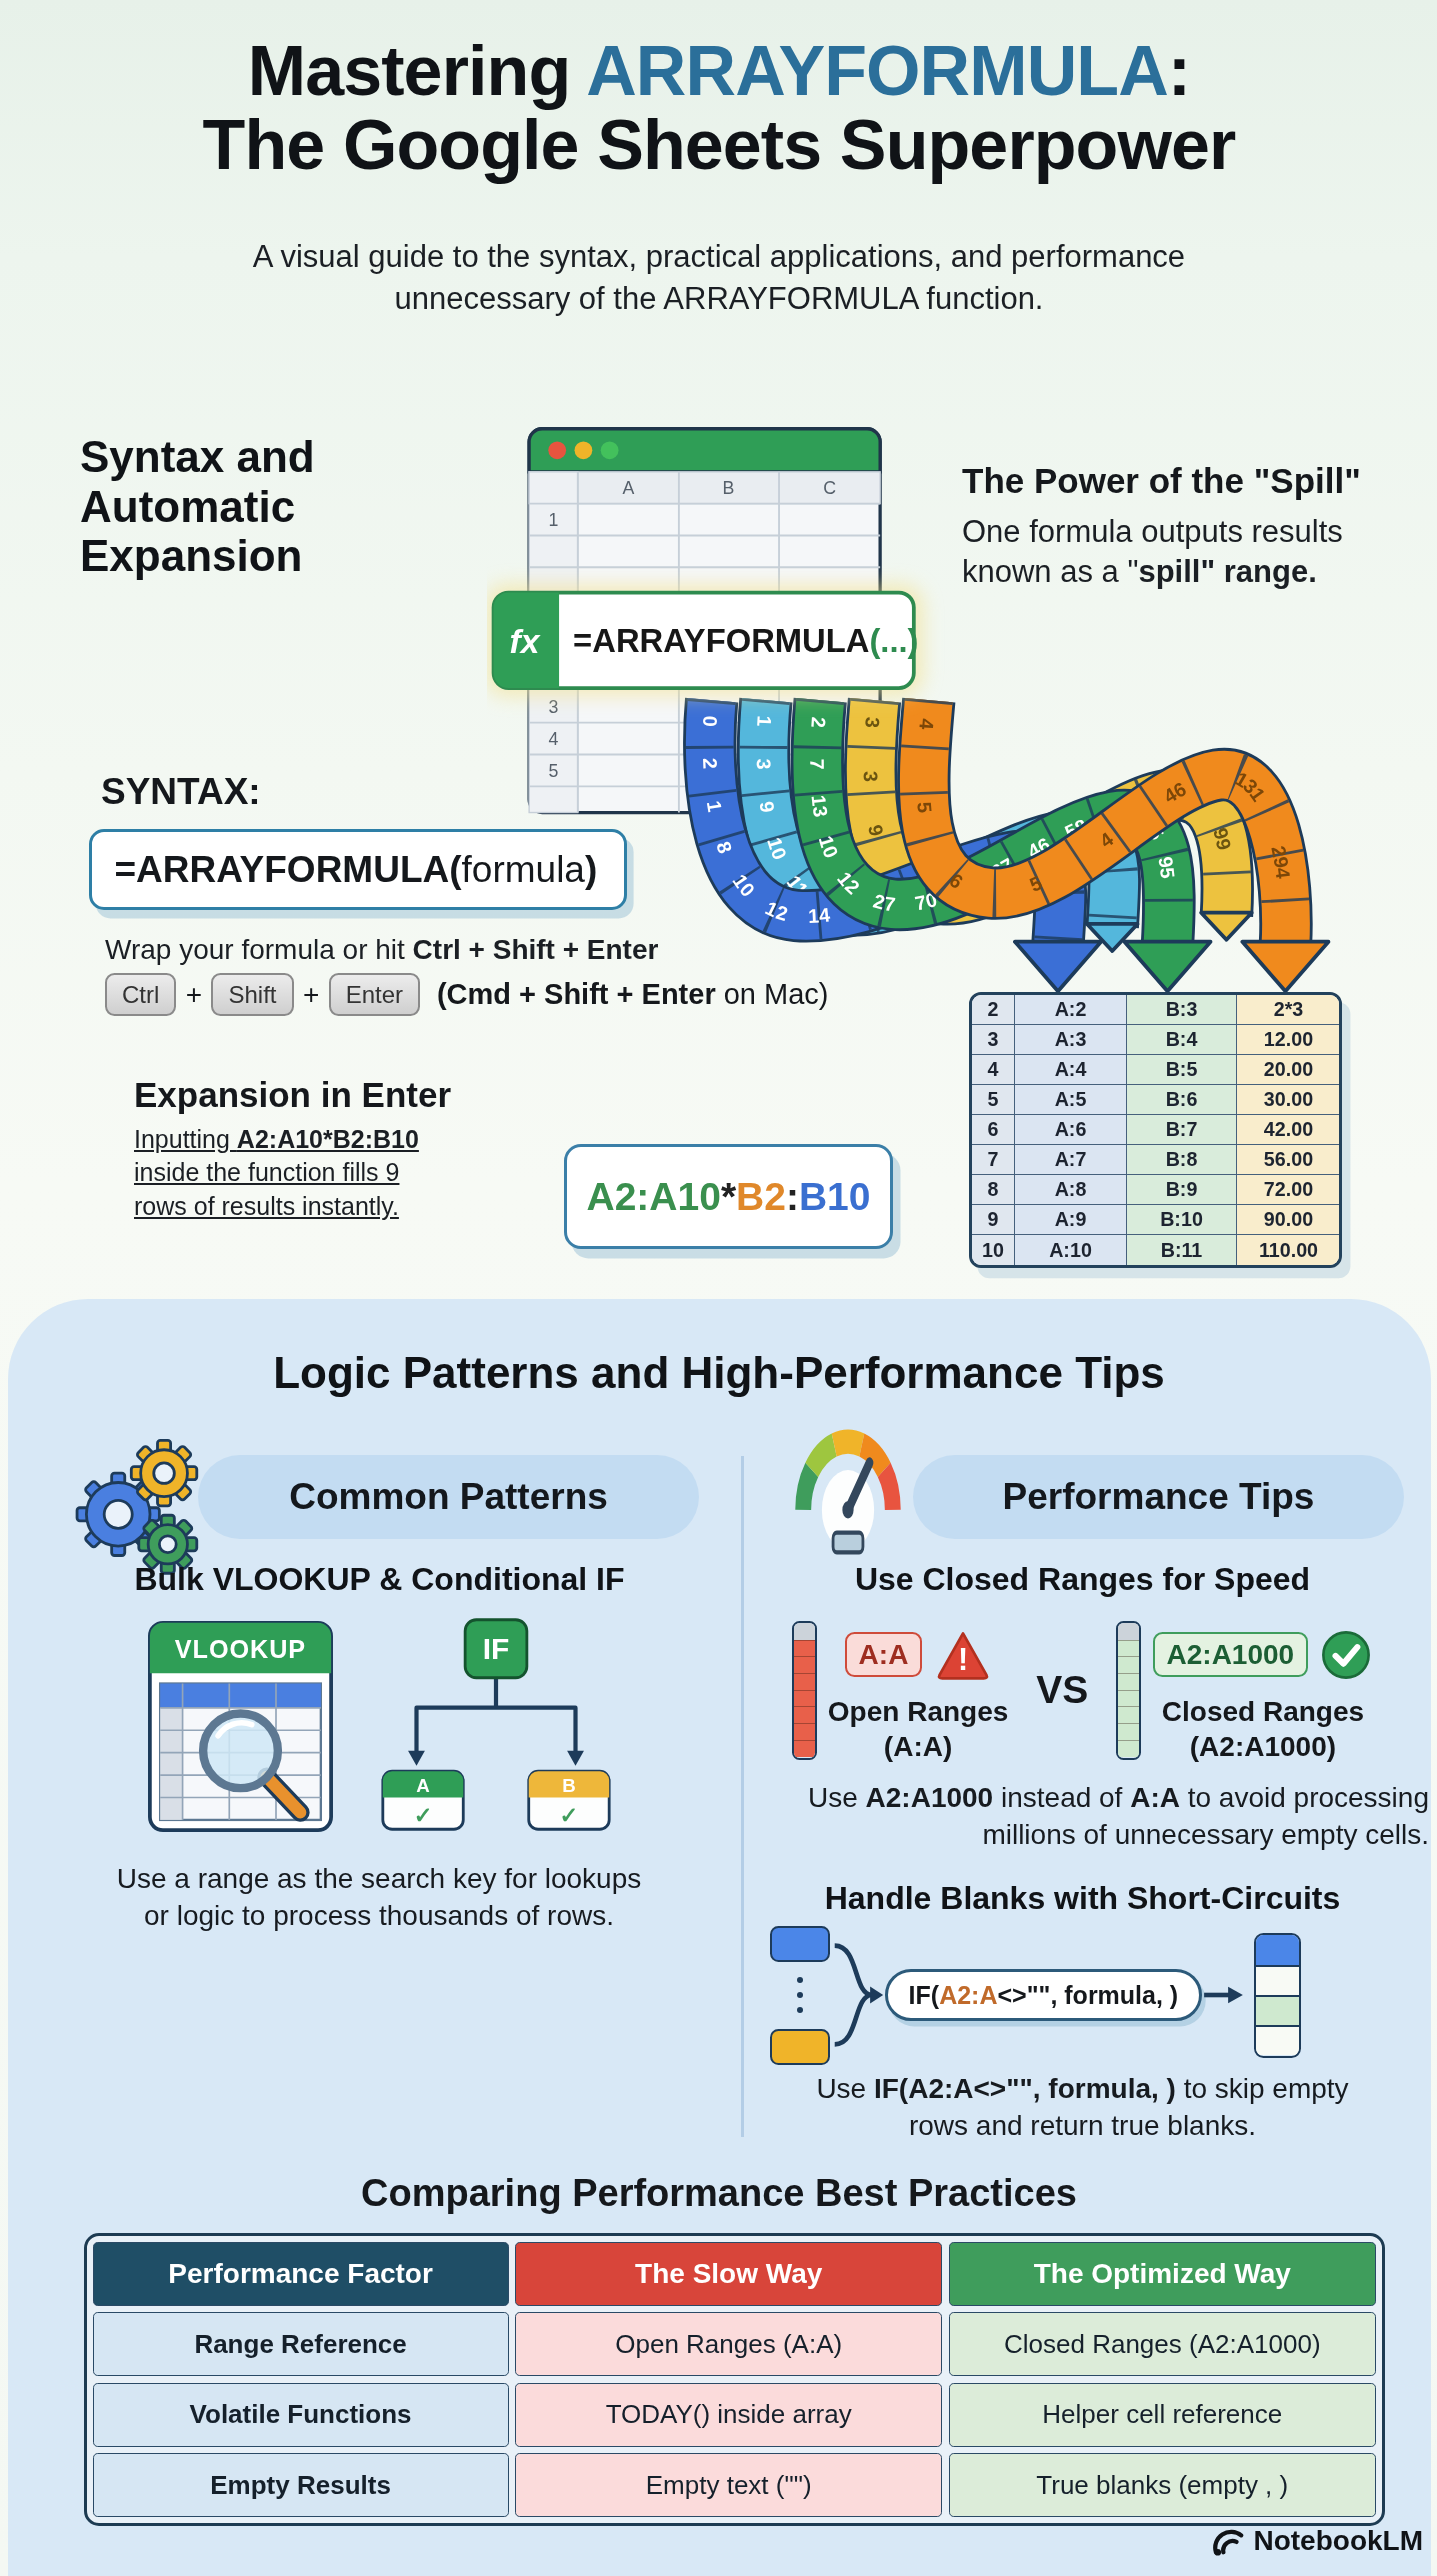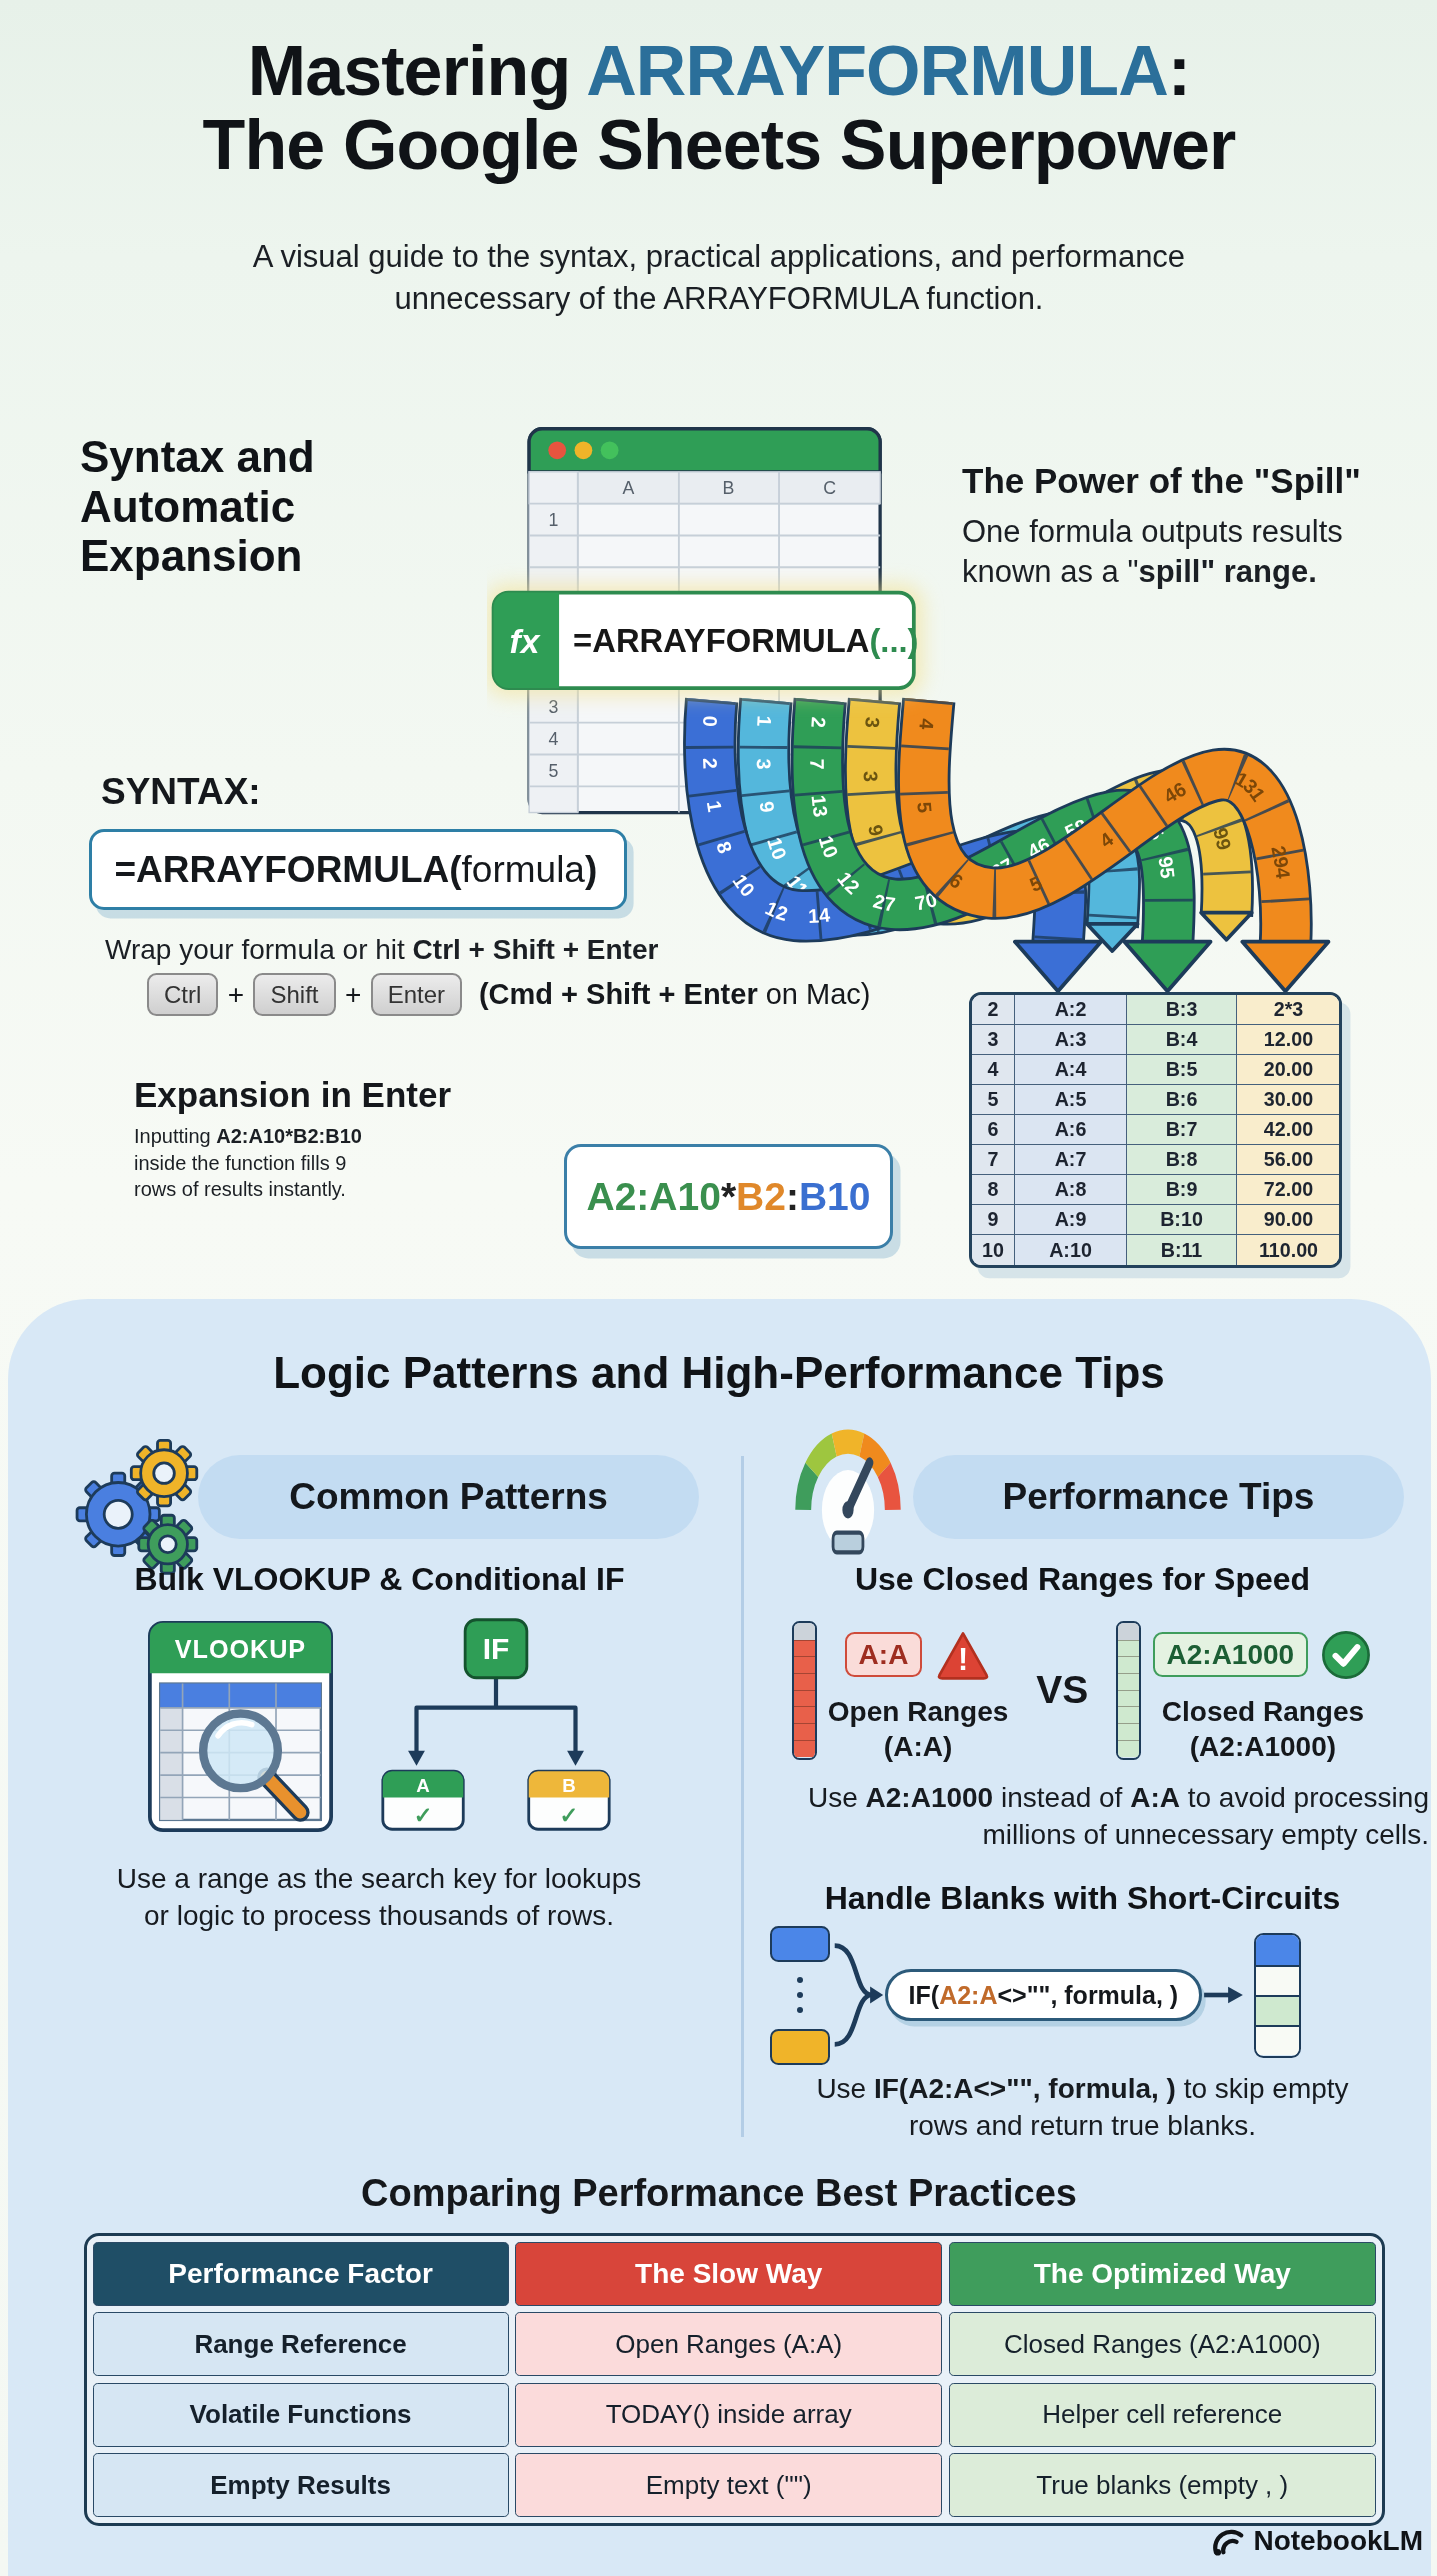--- a/index.html
+++ b/index.html
@@ -23,21 +23,21 @@
   .formula-box .arg { font-weight:400; }
   .wrap-line { font-size:28px; color:#1b1f24; white-space:nowrap; }
   .wrap-line b, .keys-line b { font-weight:700; }
   .keys-line { font-size:28px; display:flex; align-items:center; gap:9.4px; white-space:nowrap; }
   .keycap { display:inline-flex; align-items:center; justify-content:center; height:43px; padding:0 15px;
     background:linear-gradient(180deg,#ececec,#cfcfcf); border:2.3px solid #8a8a8a; border-radius:9.4px;
     font-size:24px; color:#333; font-weight:400; }
   .mac-note { font-size:29px; margin-left:7.5px; }
 
   .expansion-head { font-size:35px; font-weight:700; }
-  .expansion-body { font-size:20px; line-height:1.33; color:#1b1f24; }
+  .expansion-body { font-size:25px; line-height:1.33; color:#1b1f24;text-decoration:underline; }
   .colored-box { width:329px; height:105px; background:#fff; border:3.7px solid #3b7fa8; border-radius:17px;
     display:flex; align-items:center; justify-content:center; font-size:39px; font-weight:700;
     box-shadow:7.5px 9.4px 0 rgba(144,186,210,.45); white-space:nowrap; }
 
   
   .spill-head { font-size:35px; font-weight:700; }
   .spill-body { font-size:31px; line-height:1.3; margin-top:11.2px; color:#1b1f24; }
 
   
   .result-table { width:373px; border:3.7px solid #23425c; border-radius:12px; overflow:hidden; background:#fff;
@@ -140,21 +140,21 @@
   <div class="abs formula-box" style="left:89px; top:829px;">
     <span>=ARRAYFORMULA(</span>
       <span class="arg">formula</span>
       <span>)</span>
   </div>
 
   <div class="abs wrap-line" style="left:105px; top:934px;">
     <span>Wrap your formula or hit </span><b>Ctrl + Shift + Enter</b>
   </div>
 
-  <div class="abs keys-line" style="left:105px; top:973px;margin-left:42px;">
+  <div class="abs keys-line" style="left:105px; top:973px;">
     <span class="keycap">Ctrl</span>
     <span>+</span>
     <span class="keycap">Shift</span>
     <span>+</span>
     <span class="keycap">Enter</span>
     <span class="mac-note"><b>(Cmd + Shift + Enter</b><span> on Mac)</span></span>
   </div>
 
   <div class="abs expansion-head" style="left:134px; top:1075px;">Expansion in Enter</div>
   <div class="abs expansion-body" style="left:134px; top:1123px;">

